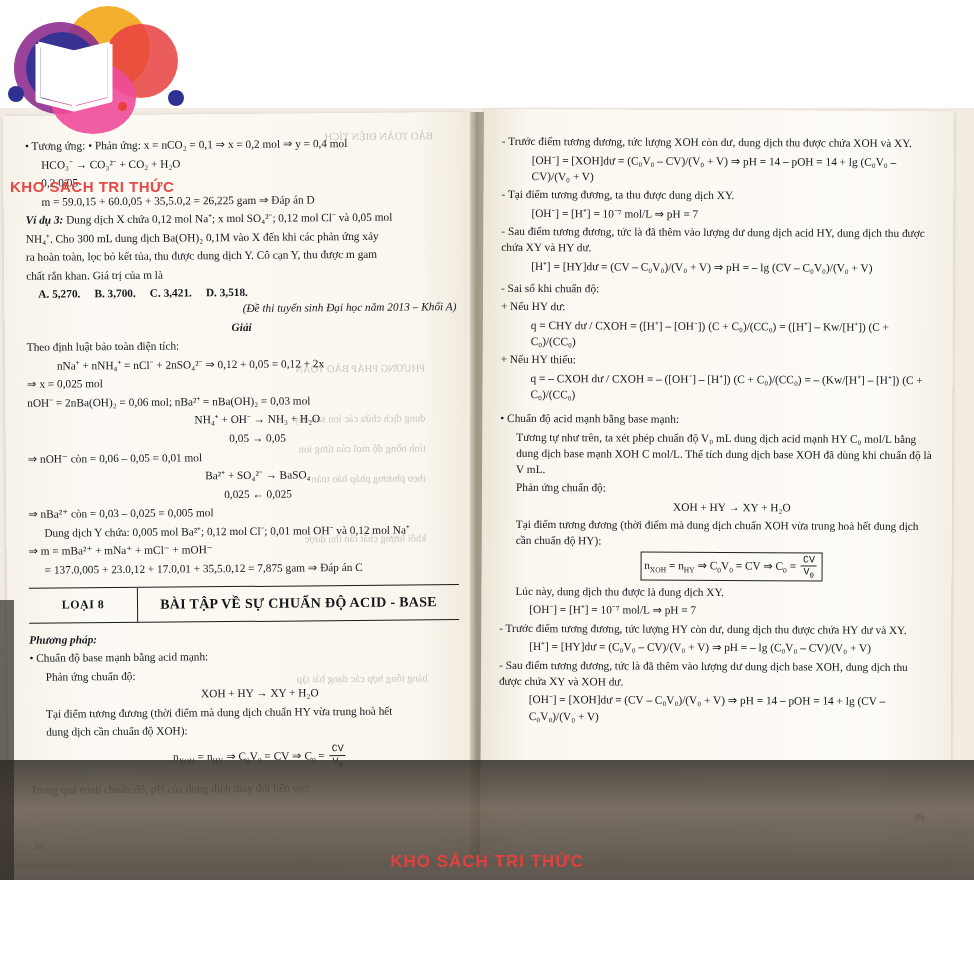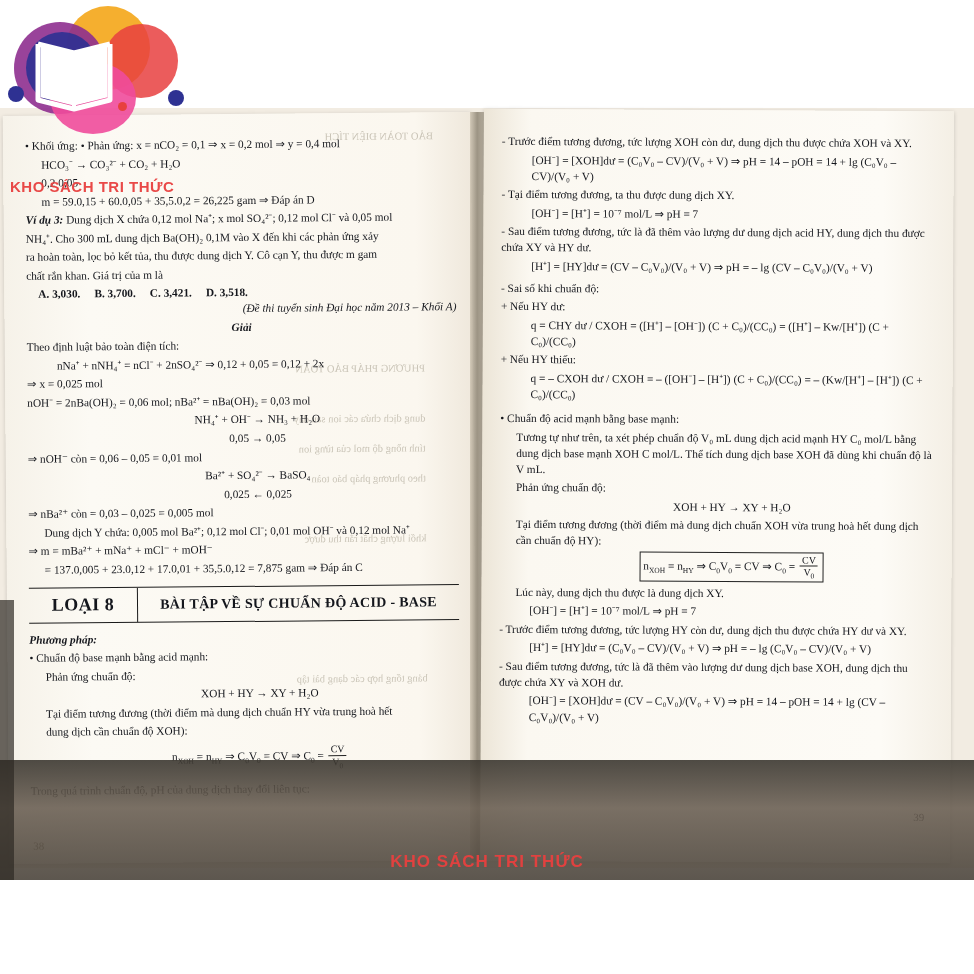--- a/index.html
+++ b/index.html
@@ -58,33 +58,33 @@
   .colL{left:22px;top:22px;width:430px;}
   .colR{left:18px;top:24px;width:434px;}
   .l{margin:0 0 2.5px 0;}
   .ind{padding-left:16px;}
   .ind2{padding-left:30px;}
   .ctr{text-align:center;}
   .b{font-weight:bold;}
   .i{font-style:italic;}
   sub{font-size:7.5px;}
   .bullet:before{content:"• ";}
-  .frac{display:inline-block;vertical-align:middle;font-size:10px;line-height:1.12;margin:0 2px;}
+  .frac{display:inline-block;vertical-align:middle;font-size:10px;line-height:1.12;margin:0 2px;font-family:Liberation Mono, monospace;}
   .frac .num{display:block;border-bottom:1px solid #222;padding:0 2px;}
   .frac .den{display:block;padding:0 2px;}
   .answers{display:flex;gap:14px;padding-left:12px;}
   .answers span{white-space:nowrap;}
   
   .loai-box{
     margin:10px 0 8px 0;border-top:1.6px solid #1a1a1a;border-bottom:1.6px solid #1a1a1a;
     display:flex;align-items:stretch;height:34px;
   }
   .loai-box .lname{
     width:108px;display:flex;align-items:center;justify-content:center;
-    font-weight:bold;font-size:18px;letter-spacing:.5px;border-right:1.6px solid #1a1a1a;
+    font-weight:bold;font-size:12px;letter-spacing:.5px;border-right:1.6px solid #1a1a1a;
   }
   .loai-box .ltitle{
     flex:1;display:flex;align-items:center;justify-content:center;
     font-weight:bold;font-size:14px;letter-spacing:.3px;
   }
   .pnum{position:absolute;font-size:11px;}
   .pnumL{left:24px;top:724px;color:#6a6355;}
   .pnumR{right:26px;top:700px;}
   
   .ghost{
@@ -121,21 +121,21 @@
       <div class="ghost" style="left:180px;top:250px;width:240px;">PHƯƠNG PHÁP BẢO TOÀN</div>
       <div class="ghost" style="left:150px;top:300px;width:270px;">dung dịch chứa các ion sau đây</div>
       <div class="ghost" style="left:140px;top:330px;width:280px;">tính nồng độ mol của từng ion</div>
       <div class="ghost" style="left:160px;top:360px;width:260px;">theo phương pháp bảo toàn</div>
       <div class="ghost" style="left:150px;top:420px;width:270px;">khối lượng chất rắn thu được</div>
       <div class="ghost" style="left:120px;top:560px;width:300px;">bảng tổng hợp các dạng bài tập</div>
 
       <div class="col colL">
 
         <p class="l">
-          <span class="bullet"></span><span>Khối ứng:  </span>
+          <span class="bullet"></span><span>Tương ứng:  </span>
           <span>• Phản ứng: x = nCO₂ = 0,1 ⇒ x = 0,2 mol ⇒ y = 0,4 mol</span>
         </p>
         <p class="l ind">
           <span>HCO₃⁻  →  CO₃²⁻   +   CO₂  +  H₂O</span>
         </p>
         <p class="l ind">
           <span>0,2                      0,05</span>
         </p>
         <p class="l ind">
           <span>m = 59.0,15 + 60.0,05 + 35,5.0,2 = 26,225 gam ⇒ Đáp án D</span>
@@ -143,21 +143,21 @@
 
         <p class="l">
           <span class="b i">Ví dụ 3:</span>
           <span>Dung dịch X chứa 0,12 mol Na⁺; x mol SO₄²⁻; 0,12 mol Cl⁻ và 0,05 mol</span>
         </p>
         <p class="l">NH₄⁺. Cho 300 mL dung dịch Ba(OH)₂ 0,1M vào X đến khi các phản ứng xảy</p>
         <p class="l">ra hoàn toàn, lọc bỏ kết tủa, thu được dung dịch Y. Cô cạn Y, thu được m gam</p>
         <p class="l">chất rắn khan. Giá trị của m là</p>
 
         <div class="answers">
-          <span class="b">A. 3,030.</span>
+          <span class="b">A. 5,270.</span>
           <span class="b">B. 3,700.</span>
           <span class="b">C. 3,421.</span>
           <span class="b">D. 3,518.</span>
         </div>
 
         <p class="l i" style="text-align:right;">(Đề thi tuyển sinh Đại học năm 2013 – Khối A)</p>
         <p class="l b i ctr">Giải</p>
 
         <p class="l">Theo định luật bảo toàn điện tích:</p>
         <p class="l ind2">nNa⁺ + nNH₄⁺ = nCl⁻ + 2nSO₄²⁻ ⇒ 0,12 + 0,05 = 0,12 + 2x</p>

